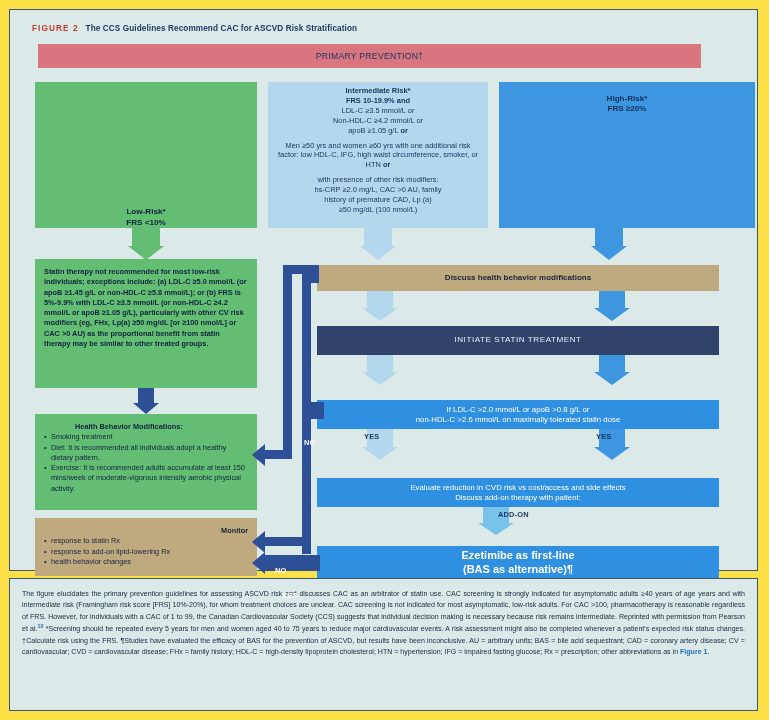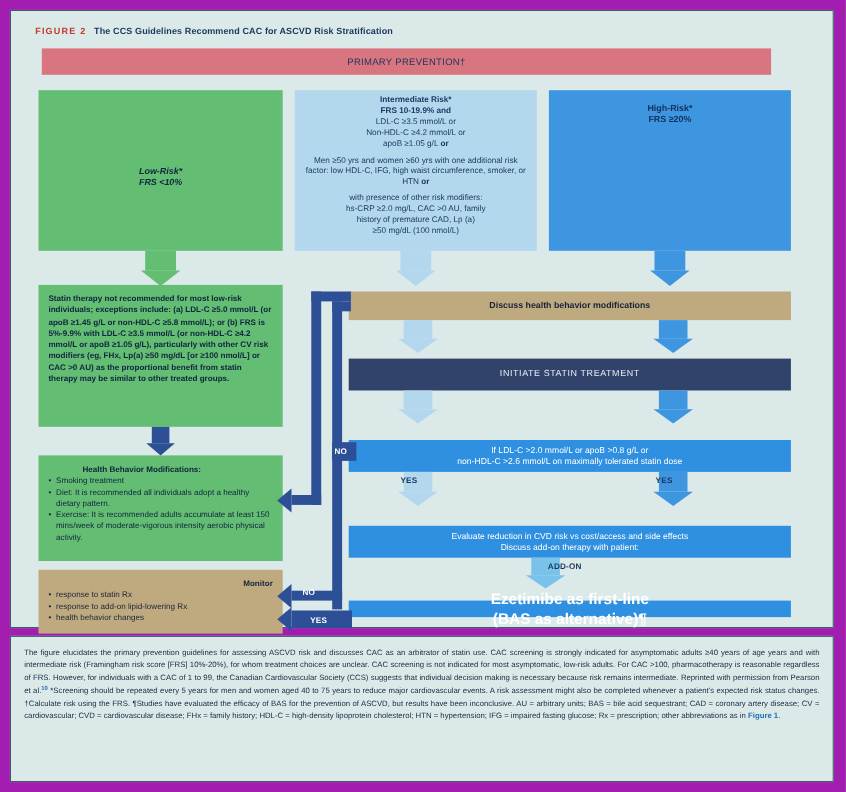--- a/index.html
+++ b/index.html
@@ -2,21 +2,21 @@
 <html><head>
 <meta charset="utf-8">
 <style>
   html,body{margin:0;padding:0;}
   body{
     width:769px;height:720px;
     background:#dce9e9;
     font-family:"Liberation Sans", sans-serif;
     overflow:hidden;
   }
-  .page{position:relative;width:769px;height:720px;background:#a21caf;}
+  .page{position:relative;width:769px;height:720px;background:#fde047;}
 
   
   .fig-panel{
     position:absolute;left:9px;top:9px;width:749px;height:562px;
     border:1.5px solid #3d5a6c;background:#dce9e9;box-sizing:border-box;
   }
   .caption-panel{
     position:absolute;left:9px;top:578px;width:749px;height:133px;
     border:1.5px solid #3d5a6c;background:#dce9e9;box-sizing:border-box;
     padding:9px 12px 0 12px;
@@ -49,21 +49,21 @@
   ul.bul li:before{content:"•";position:absolute;left:0;top:0;}
 
   
   .arrow{position:absolute;}
   .arrow .stem{position:absolute;left:50%;transform:translateX(-50%);top:0;}
   .arrow .head{position:absolute;left:50%;transform:translateX(-50%);
                width:0;height:0;border-left:18px solid transparent;border-right:18px solid transparent;}
 
   .lbl{position:absolute;font-size:7.4px;font-weight:bold;color:#17365d;
        letter-spacing:.2px;z-index:6;}
-  .lbl-w{color:#ffffff;}
+  .lbl-w{color:#ffffff;margin-top:32px;}
 
   
   .conn{position:absolute;background:#2d4f96;}
   .larrow{position:absolute;width:0;height:0;
           border-top:11px solid transparent;border-bottom:11px solid transparent;
           border-right:13px solid #2d4f96;}
 
   
   .cap{font-size:7.05px;line-height:1.62;color:#152a3f;text-align:justify;}
   .cap sup{font-size:5.4px;color:#2f6fad;font-weight:bold;}
@@ -77,21 +77,21 @@
   <div class="fig-panel">
 
     <div class="fig-head">
       <span class="fig-num">FIGURE 2</span><span class="fig-title">The CCS Guidelines Recommend CAC for ASCVD Risk Stratification</span>
     </div>
 
     <div class="box primary-prev" style="left:28px;top:34px;width:663px;height:24px;">
       <span>PRIMARY PREVENTION†</span>
     </div>
 
-    <div class="box green" style="left:25px;top:72px;width:222px;height:146px;align-items:center;padding-top:12px;font-style:italic;">
+    <div class="box green" style="left:25px;top:72px;width:222px;height:146px;align-items:flex-end;padding-top:12px;">
       <div class="box-inner" style="font-weight:bold;font-size:8.1px;">
         <div>Low-Risk*</div>
         <div>FRS &lt;10%</div>
       </div>
     </div>
     <div class="arrow" style="left:94px;top:218px;width:84px;height:32px;">
       <div class="stem" style="width:28px;height:18px;background:#63bd72;"></div>
       <div class="head" style="top:18px;border-top:14px solid #63bd72;"></div>
     </div>
 
@@ -107,21 +107,21 @@
         <div>hs-CRP ≥2.0 mg/L, CAC &gt;0 AU, family</div>
         <div>history of premature CAD, Lp (a)</div>
         <div>≥50 mg/dL (100 nmol/L)</div>
       </div>
     </div>
     <div class="arrow" style="left:326px;top:218px;width:84px;height:32px;">
       <div class="stem" style="width:28px;height:18px;background:#b3d8ee;"></div>
       <div class="head" style="top:18px;border-top:14px solid #b3d8ee;"></div>
     </div>
 
-    <div class="box midblue" style="left:489px;top:72px;width:220px;height:146px;align-items:flex-start;padding-top:12px;">
+    <div class="box midblue" style="left:489px;top:72px;width:256px;height:146px;align-items:flex-start;padding-top:12px;">
       <div class="box-inner" style="font-weight:bold;font-size:8.1px;">
         <div>High-Risk*</div>
         <div>FRS ≥20%</div>
       </div>
     </div>
     <div class="arrow" style="left:557px;top:218px;width:84px;height:32px;">
       <div class="stem" style="width:28px;height:18px;background:#3e96e0;"></div>
       <div class="head" style="top:18px;border-top:14px solid #3e96e0;"></div>
     </div>
 
@@ -205,21 +205,21 @@
         <div>Evaluate reduction in CVD risk vs cost/access and side effects</div>
         <div>Discuss add-on therapy with patient:</div>
       </div>
     </div>
     <div class="arrow" style="left:446px;top:497px;width:80px;height:29px;">
       <div class="stem" style="width:26px;height:16px;background:#79c2ea;"></div>
       <div class="head" style="top:16px;border-top:12px solid #79c2ea;"></div>
     </div>
     <span class="lbl" style="left:488px;top:500px;">ADD-ON</span>
 
-    <div class="box blue-step" style="left:307px;top:536px;width:402px;height:15px;font-size:14px;font-weight:bold;">
+    <div class="box blue-step" style="left:307px;top:536px;width:402px;height:32px;font-size:11px;font-weight:bold;">
       <div class="box-inner">
         <div>Ezetimibe as first-line</div>
         <div>(BAS as alternative)¶</div>
       </div>
     </div>
 
     <div class="conn" style="left:273px;top:255px;width:36px;height:9px;"></div>
     <div class="conn" style="left:273px;top:255px;width:9px;height:194px;"></div>
     <div class="conn" style="left:255px;top:440px;width:27px;height:9px;"></div>
     <div class="larrow" style="left:242px;top:433.5px;border-right-color:#2d4f96;"></div>

